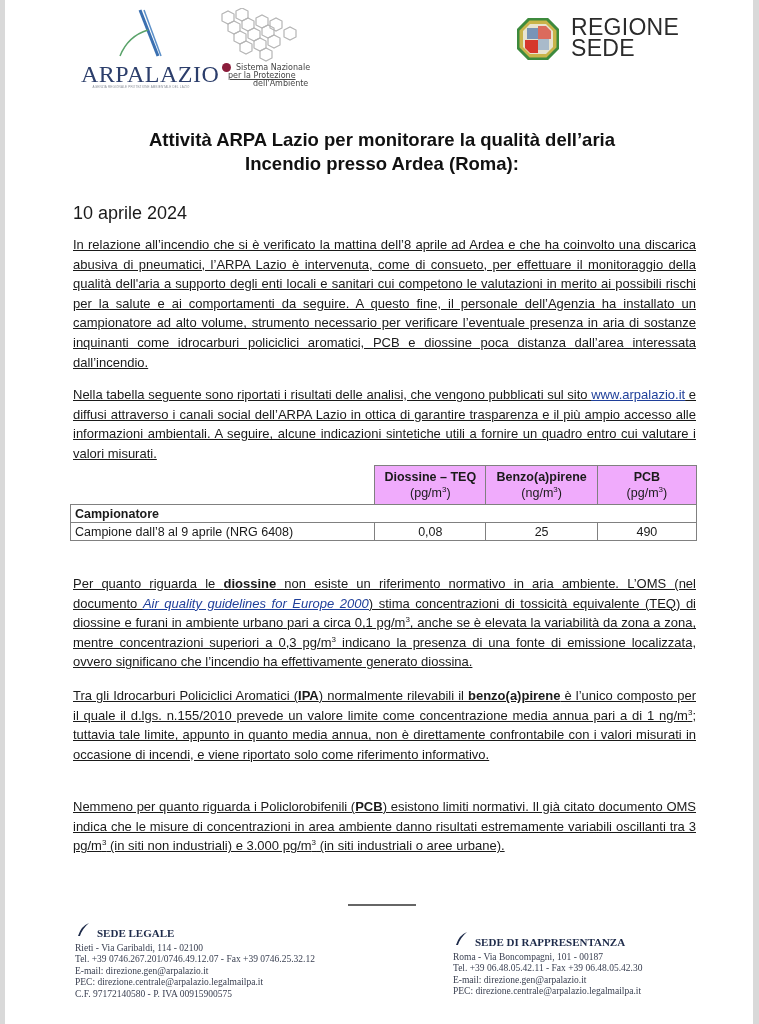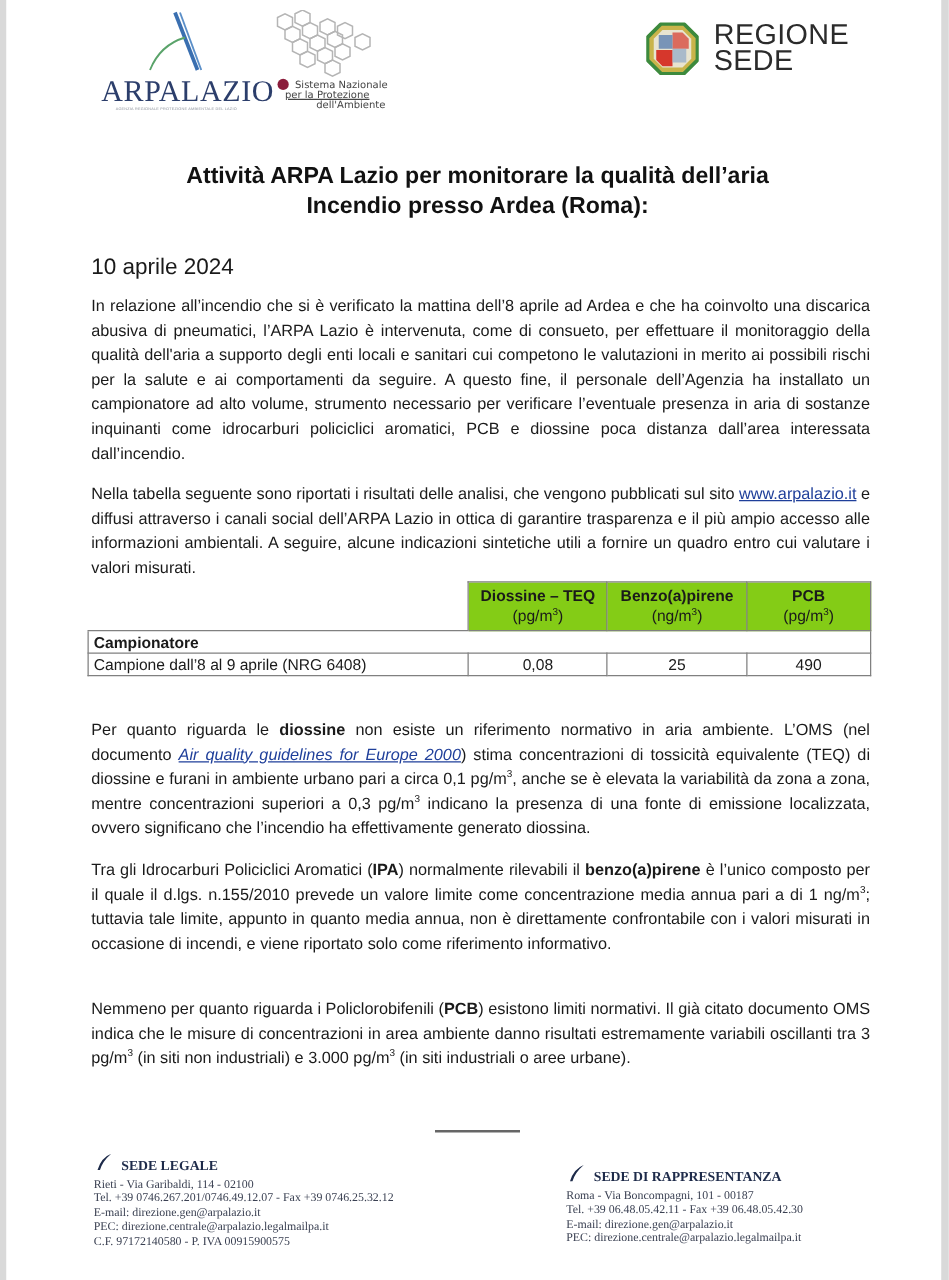--- a/index.html
+++ b/index.html
@@ -43,40 +43,40 @@
 
   
   .title {
     position: absolute; left: 0; top: 128px; width: 754px; text-align: center;
     font-weight: bold; font-size: 18.5px; line-height: 24px; color: #111;
   }
   .date { position: absolute; left: 68px; top: 203px; font-size: 18px; }
 
   .para {
     position: absolute; left: 68px; width: 623px; font-size: 13px; line-height: 19.6px;
-    text-align: justify; color: #1a1a1a;
+    text-align: justify; color: #1a1a1a; text-decoration: underline;
   }
   .p1 { top: 235px; }
   .p2 { top: 385px; }
   .p-note-title { top: 555px; font-weight: bold; }
   .p3 { top: 574px; }
   .p4 { top: 686px; }
   .p5 { top: 797px; }
   a.link { color: #1f3f9a; text-decoration: underline; }
   a.link.italic { font-style: italic; }
   b { font-weight: bold; }
   sup { font-size: 8px; line-height: 0; }
 
   
   .tbl {
     position: absolute; left: 65px; top: 465px; width: 627px;
     border-collapse: collapse; font-size: 12.5px;
   }
   .tbl td { border: 1px solid #808080; padding: 0 4px; height: 17px; }
-  .tbl .hdr td.h { background: #84cc16; text-align: center; line-height: 16px; padding: 2px 4px; height: 34px; }
+  .tbl .hdr td.h { background: #f0abfc; text-align: center; line-height: 16px; padding: 2px 4px; height: 34px; }
   .tbl .hdr td.h b { display: block; }
   .tbl .hdr td.blank { border: none; border-bottom: 1px solid #808080; background: transparent; }
   .tbl td.num { text-align: center; }
   .tbl .c1 { width: 292px; }
   .tbl .c2 { width: 101px; }
   .tbl .c3 { width: 101px; }
   .tbl .c4 { width: 89px; }
 
   .sep { position: absolute; left: 343px; top: 904px; width: 68px; height: 2px; background: #666; }
 

